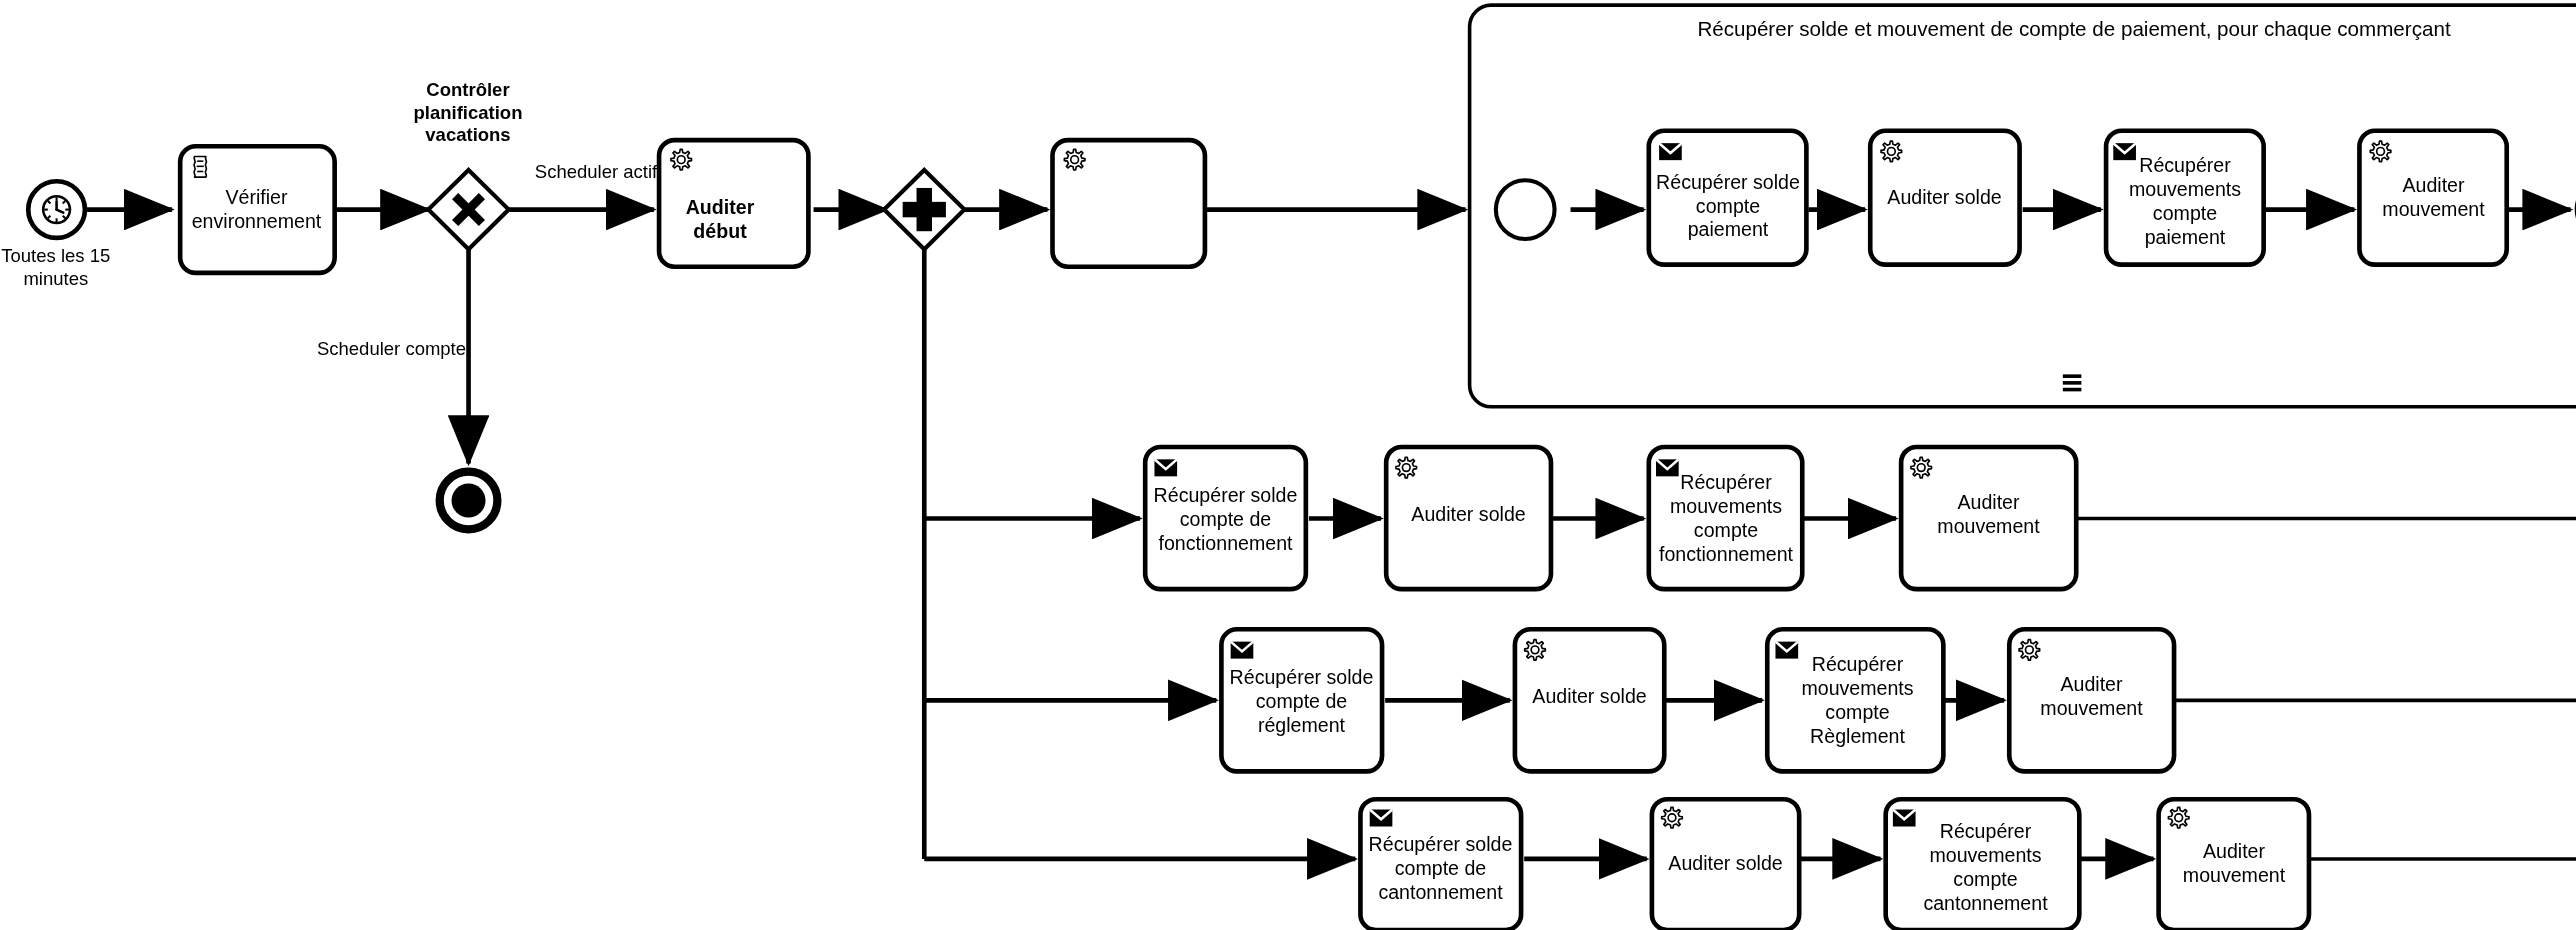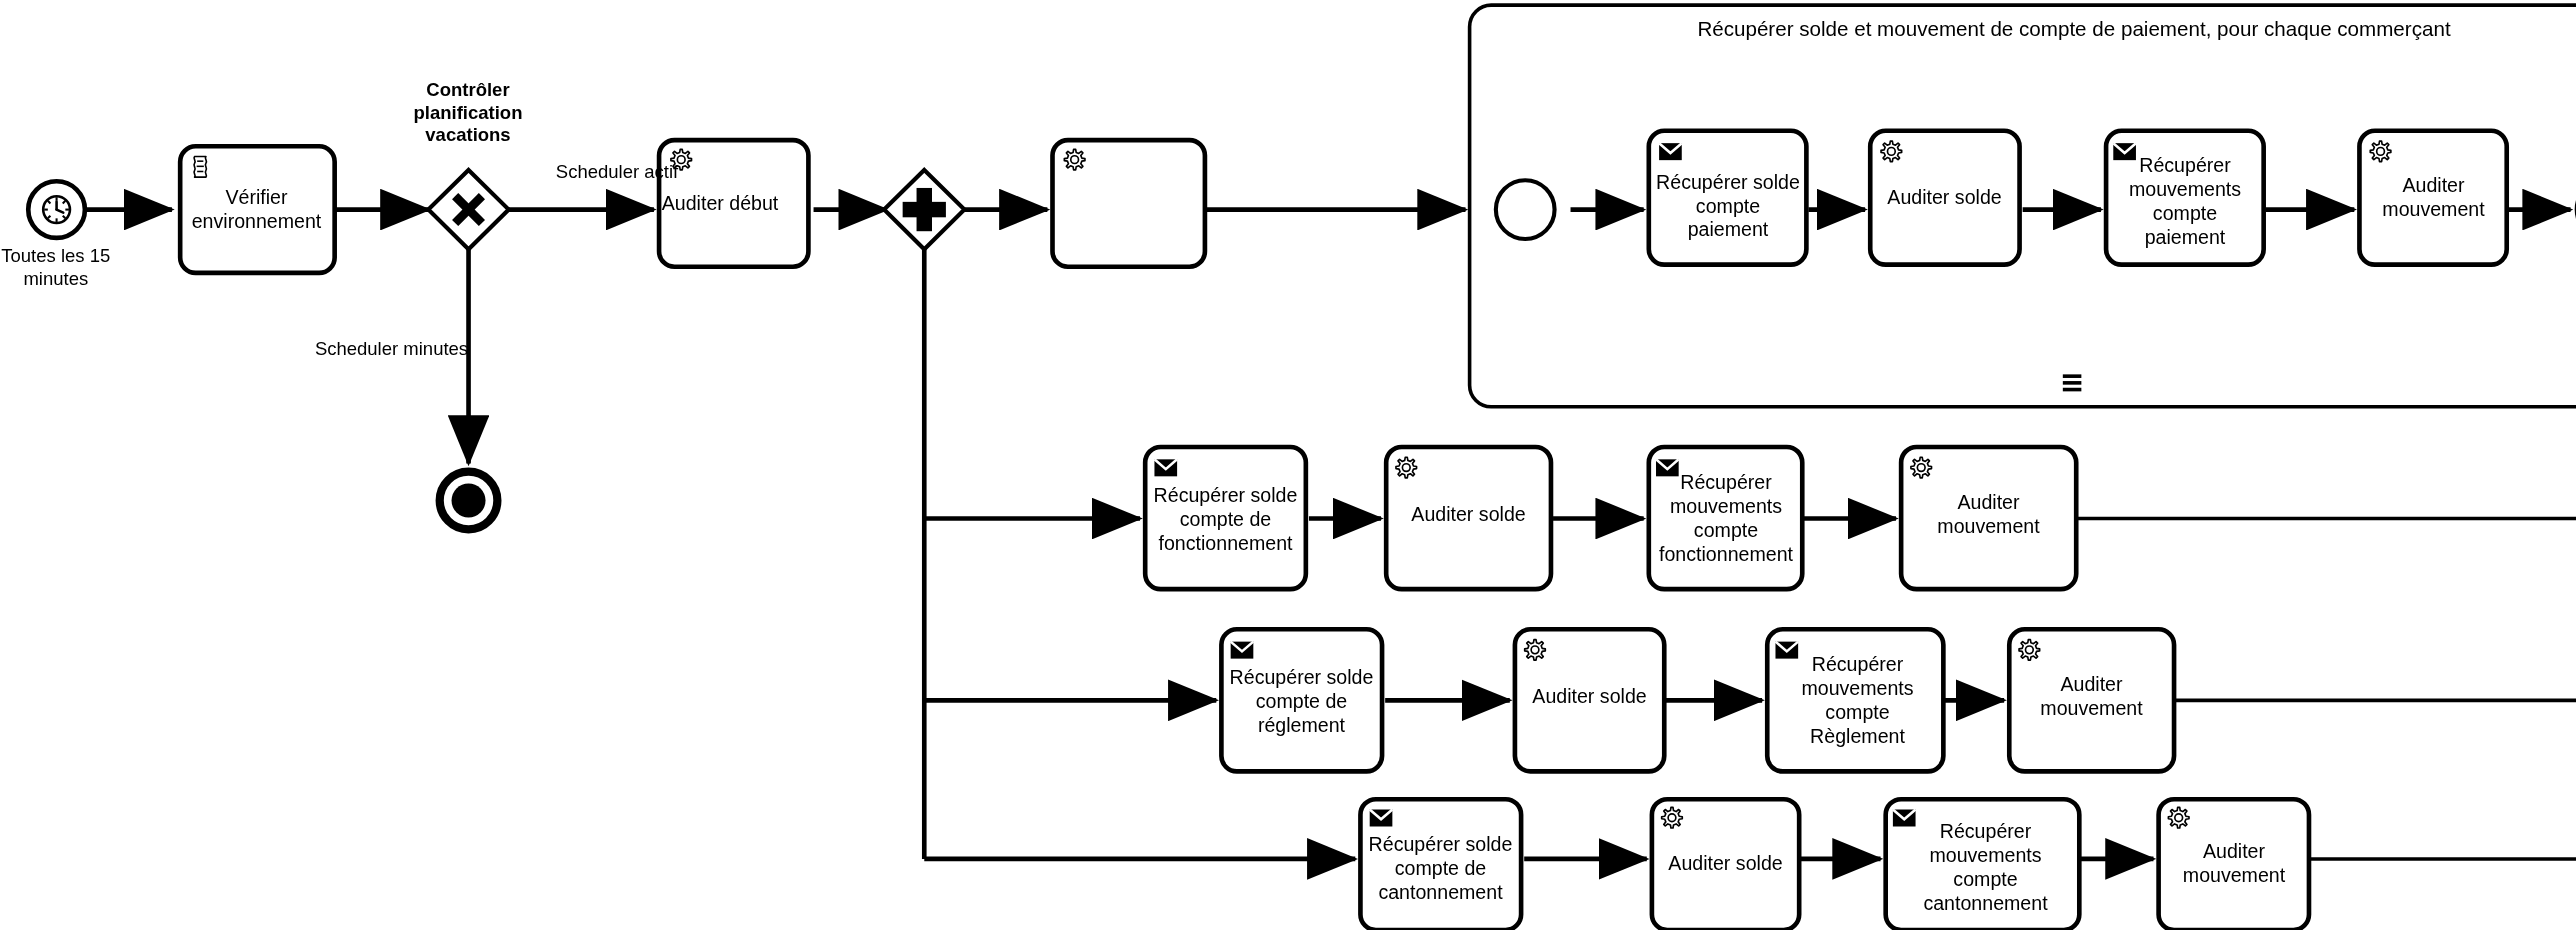--- a/index.html
+++ b/index.html
@@ -308,30 +308,30 @@
   </g>
 </svg>
 
 <div class="bpmn-label event-label" style="left:-5.2px;top:242px;width:122px;height:52px;">Toutes les 15
 minutes</div>
 
 <div class="bpmn-label flow-label" style="left:401px;top:77px;width:134px;height:72px;font-weight:bold;">Contrôler
 planification
 vacations</div>
 
-<div class="bpmn-label flow-label" style="left:550px;top:160px;width:134px;height:24px;text-align:right;">Scheduler actif</div>
-
-<div class="bpmn-label flow-label" style="left:309px;top:337px;width:165px;height:24px;">Scheduler minutes</div>
+<div class="bpmn-label flow-label" style="left:529px;top:160px;width:134px;height:24px;text-align:right;">Scheduler actif</div>
+
+<div class="bpmn-label flow-label" style="left:309px;top:337px;width:165px;height:24px;">Scheduler compte</div>
 
 <div class="bpmn-label sub-title" style="left:1479px;top:14.4px;width:1190px;height:29px;">Récupérer solde et mouvement de compte de paiement, pour chaque commerçant</div>
 
 <div class="bpmn-label task-label" style="left:179px;top:170px;width:155px;height:79px;">Vérifier
 environnement</div>
 
-<div class="bpmn-label task-label" style="left:658px;top:164px;width:124px;height:79px;">Auditer début</div>
+<div class="bpmn-label task-label" style="left:658px;top:180px;width:124px;height:79px;font-weight:bold;">Auditer début</div>
 
 
 <div class="bpmn-label task-label" style="left:1649px;top:155px;width:158px;height:103px;">Récupérer solde
 compte
 paiement</div>
 
 <div class="bpmn-label task-label" style="left:1870px;top:156px;width:149px;height:84px;">Auditer solde</div>
 
 <div class="bpmn-label task-label" style="left:2106px;top:143px;width:158px;height:118px;">Récupérer
 mouvements

